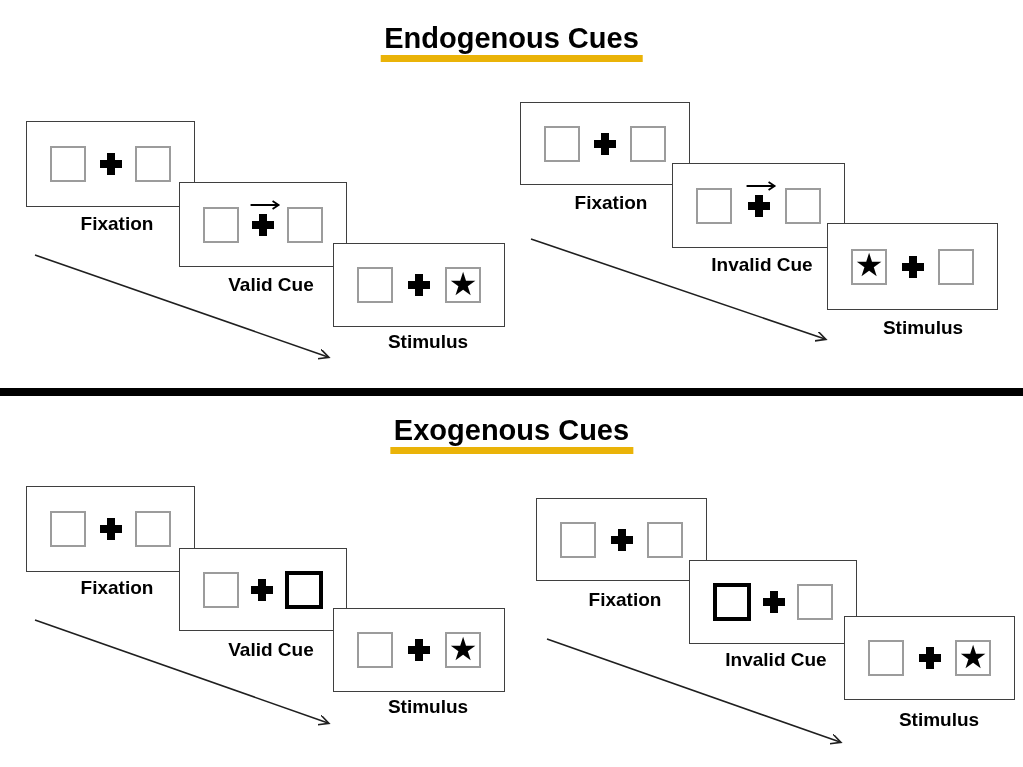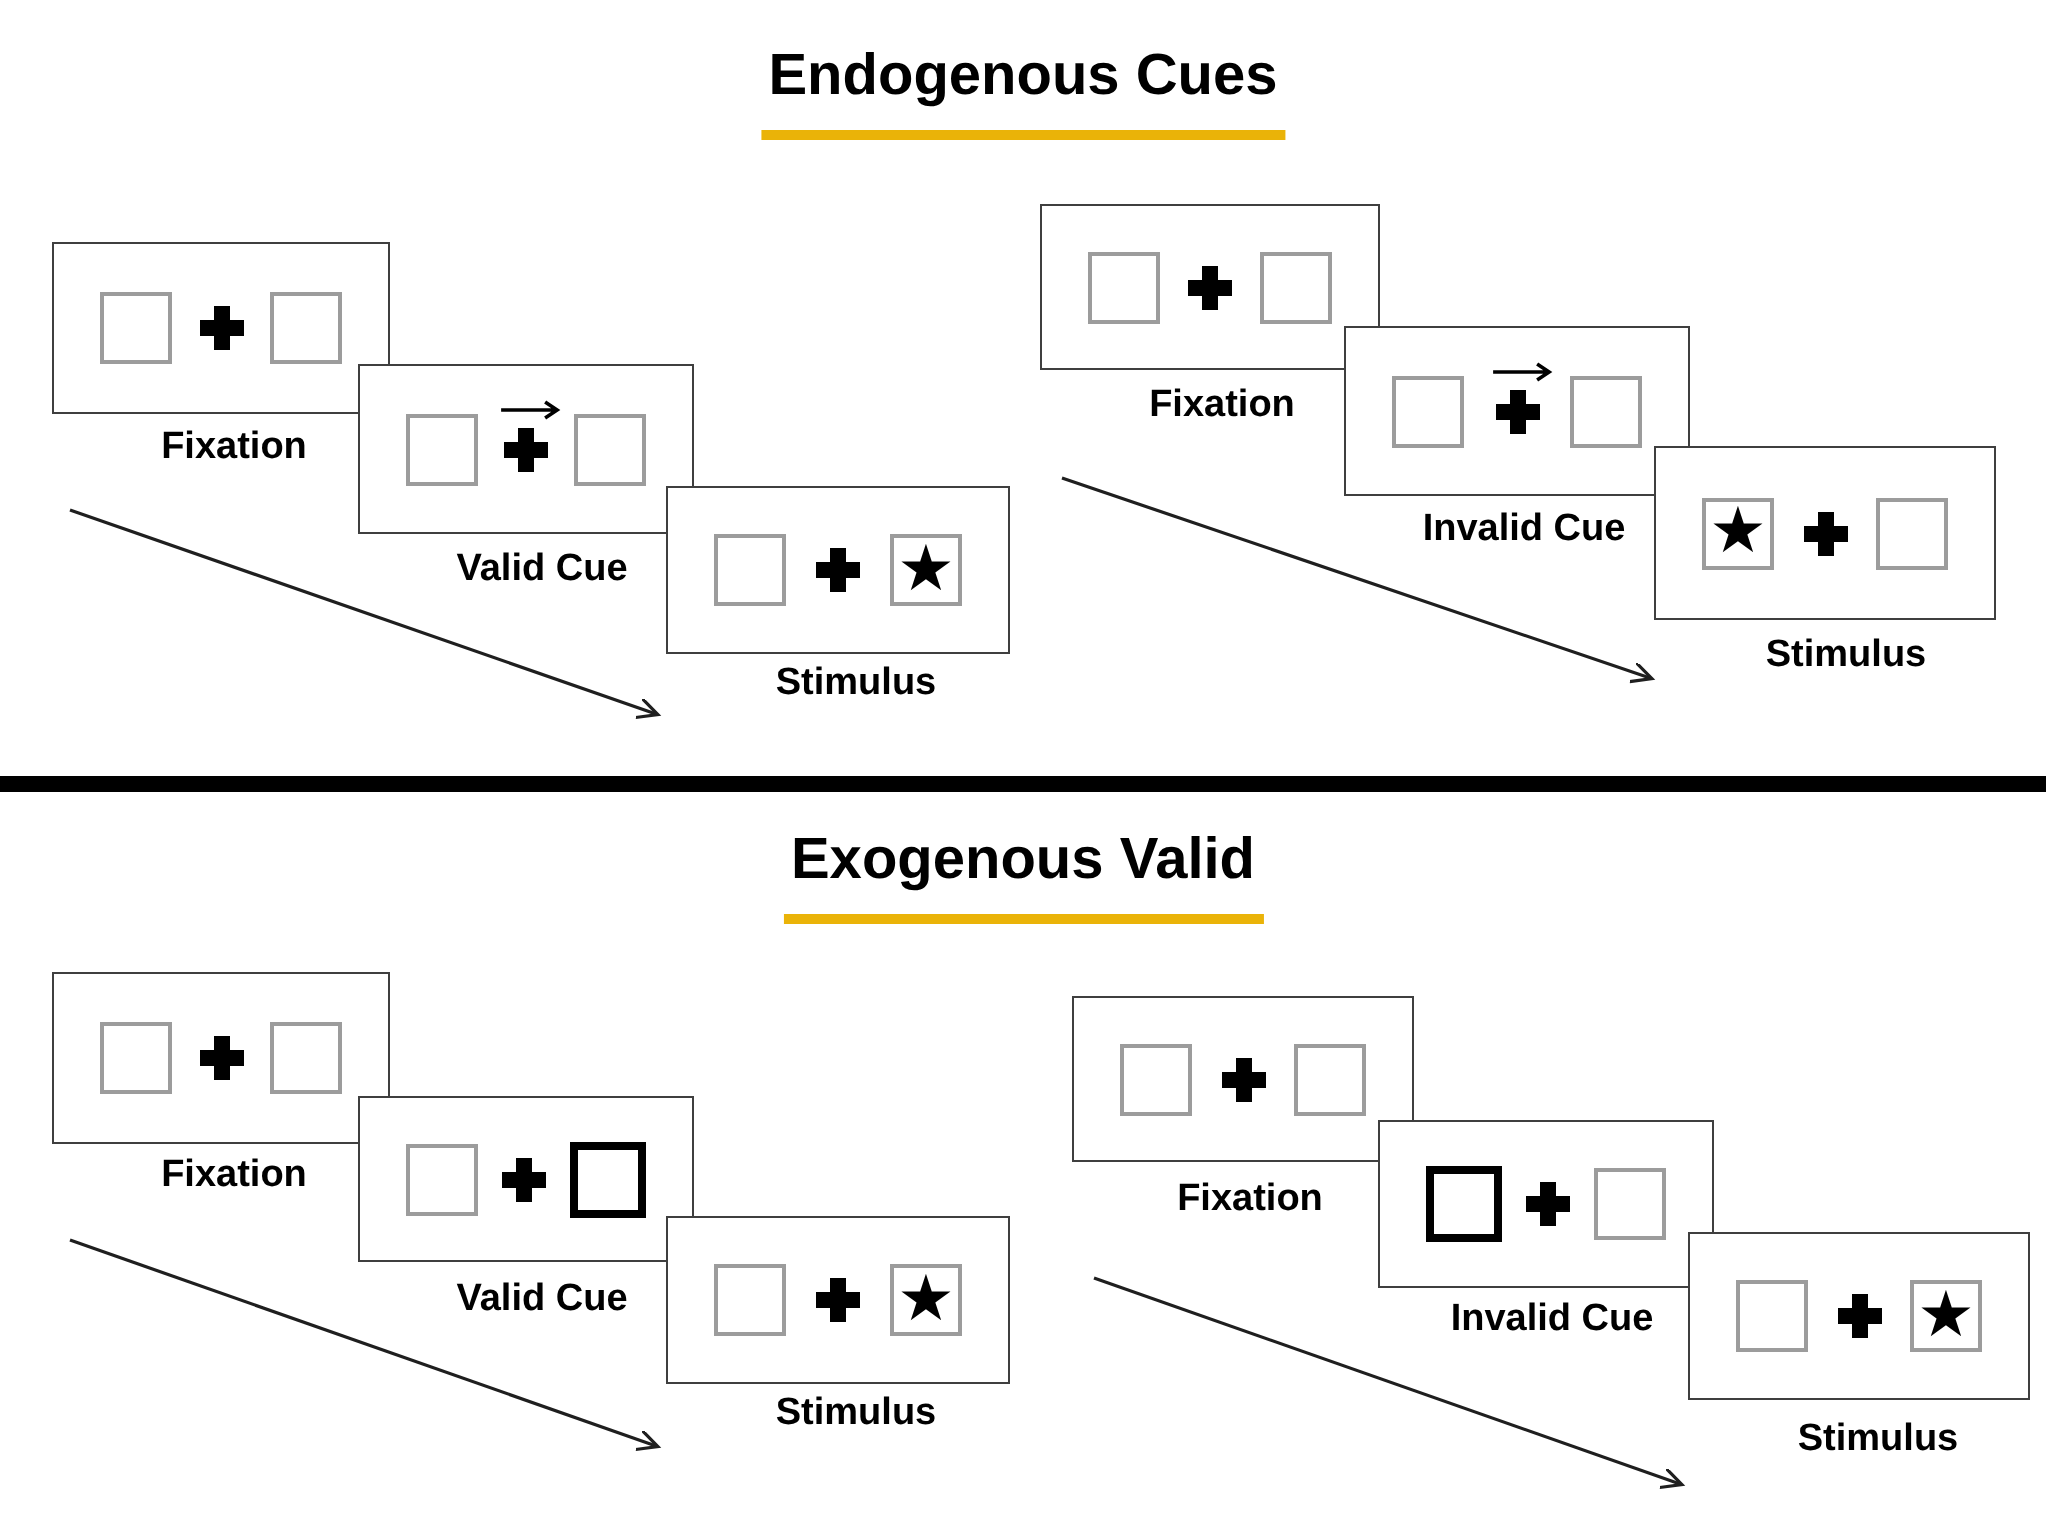--- a/index.html
+++ b/index.html
@@ -3,21 +3,21 @@
 <meta charset="utf-8">
 <style>
   html,body { margin:0; padding:0; background:#ffffff; }
   .canvas {
     position:relative; width:1023px; height:767px; background:#ffffff;
     font-family:"Liberation Sans", sans-serif; color:#000; overflow:hidden;
   }
   .title {
     position:absolute; left:50%; transform:translateX(-50%);
     font-size:29px; font-weight:bold; white-space:nowrap;
-    border-bottom:5px solid #eab308; padding:0 4px 10px 4px;
+    border-bottom:7px solid #eab308; padding:0 4px 0 4px;
   }
   .divider { position:absolute; left:0; top:388px; width:1023px; height:8px; background:#000; }
   .panel {
     position:absolute; background:#fff; border:1px solid #3f3f3f;
     box-sizing:border-box; display:flex; align-items:center;
     justify-content:space-between; padding:0 23px;
   }
   .sq {
     width:36px; height:36px; box-sizing:border-box; border:2px solid #9c9c9c;
     background:#fff; display:flex; align-items:center; justify-content:center;
@@ -36,21 +36,21 @@
   }
   .tarrow { position:absolute; }
 </style>
 </head>
 <body>
 
 <div class="canvas">
 
   <div class="title" style="top:22px;">Endogenous Cues</div>
   <div class="divider"></div>
-  <div class="title" style="top:414px;">Exogenous Valid</div>
+  <div class="title" style="top:414px;">Exogenous Cues</div>
 
   <div>
     <svg class="tarrow" style="left:28px; top:248px;" width="312" height="118">
       <defs>
           <marker id="ah1" markerWidth="12" markerHeight="12" refX="9" refY="5" orient="auto" markerUnits="userSpaceOnUse">
             <path d="M0,0 L10,5 L0,10" fill="none" stroke="#1f1f1f" stroke-width="1.6"></path>
           </marker>
         </defs>
       <line x1="7" y1="7" x2="300" y2="109" stroke="#1f1f1f" stroke-width="1.6" marker-end="url(#ah1)"></line>
     </svg>

